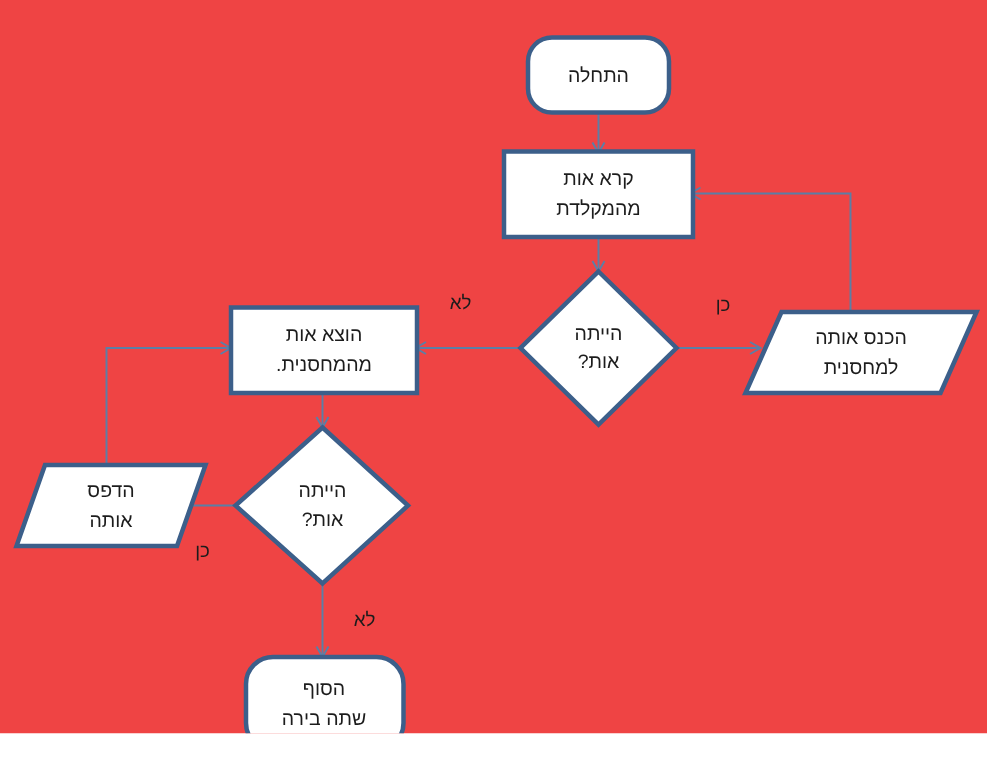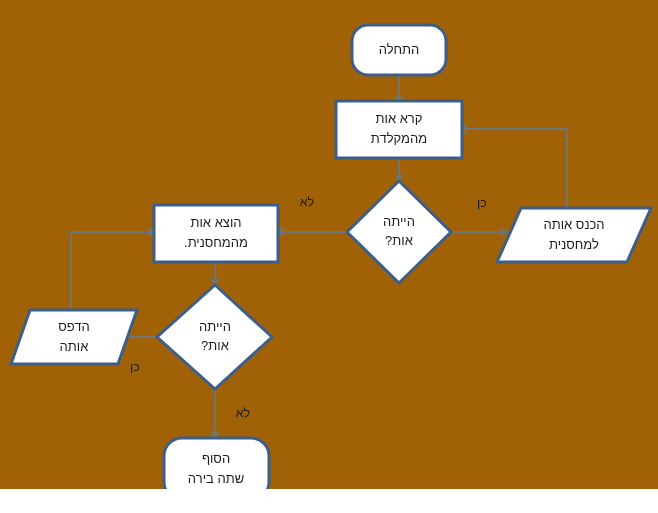--- a/index.html
+++ b/index.html
@@ -7,21 +7,21 @@
     padding: 0;
     background: #ffffff;
   }
   body {
     font-family: "Liberation Sans", "DejaVu Sans", sans-serif;
   }
   #flowchart-canvas {
     position: relative;
     width: 658px;
     height: 489px;
-    background: #a16207;
+    background: #ef4444;
     overflow: hidden;
   }
   svg.chart-svg {
     position: absolute;
     top: 0;
     left: 0;
     width: 658px;
     height: 513px;
   }
   .node-shape {

